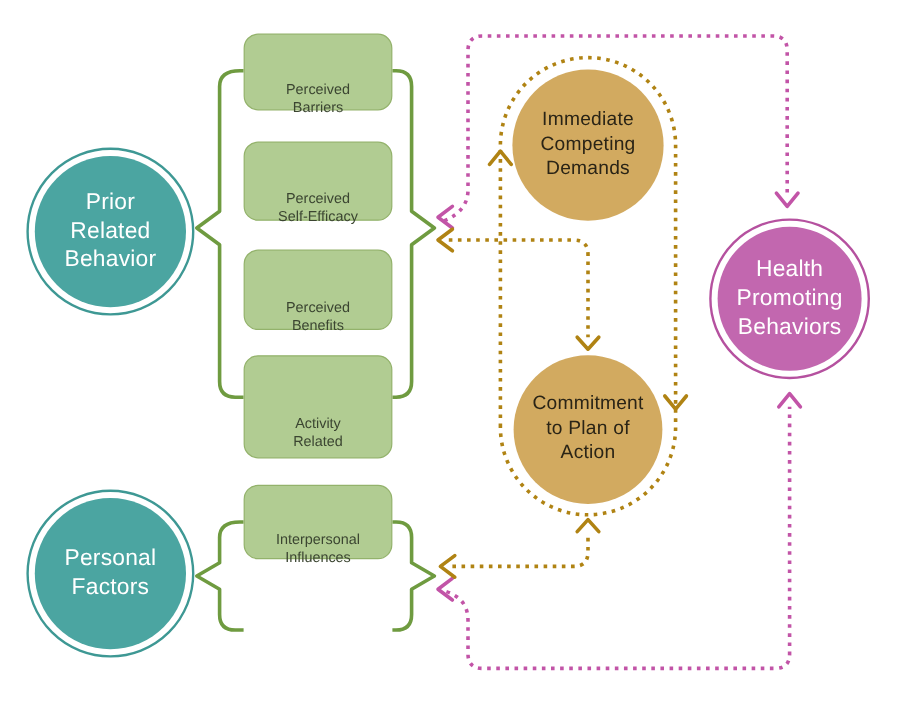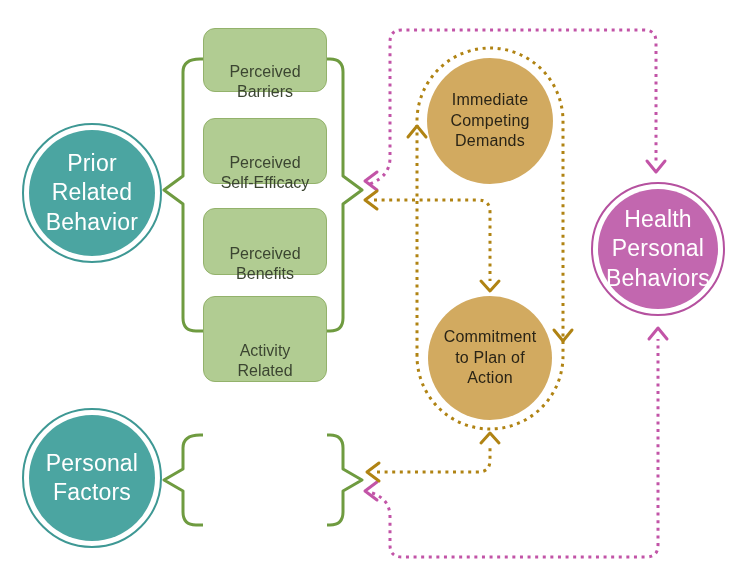--- a/index.html
+++ b/index.html
@@ -53,21 +53,21 @@
     border-radius: 50%;
     display: flex;
     align-items: center;
     justify-content: center;
     text-align: center;
   }
   .gold-fill { background: var(--gold-circle); color: var(--gold-text); }
 
   .node-label {
     white-space: pre-line;
-    font-size: 23px;
+    font-size: 19px;
     line-height: 1.28;
     letter-spacing: 0.2px;
   }
   .gold-fill .node-label {
     font-size: 16px;
     line-height: 1.3;
   }
 
   .green-box {
     position: absolute;
@@ -78,21 +78,21 @@
     border: 1.5px solid var(--green-box-border);
     border-radius: 12px;
     display: flex;
     align-items: center;
     justify-content: center;
     text-align: center;
     color: var(--green-box-text);
   }
   .box-label {
     white-space: pre-line;
-    font-size: 16px;
+    font-size: 12px;
     line-height: 1.25;
     margin-top: 44px;
   }
 </style>
 </head>
 <body>
 
 <div class="canvas">
 
   <svg class="connectors" viewBox="0 0 750 586">
@@ -134,21 +134,21 @@
   <div class="ring-circle teal-ring" style="left:22px; top:408px; width:140px; height:140px;">
     <div class="ring-inner teal-fill">
       <span class="node-label">Personal
 Factors</span>
     </div>
   </div>
 
   <div class="ring-circle pink-ring" style="left:591px; top:182px; width:134px; height:134px;">
     <div class="ring-inner pinkc-fill">
       <span class="node-label">Health
-Personal
+Promoting
 Behaviors</span>
     </div>
   </div>
 
   <div class="solid-circle gold-fill" style="left:428px; top:296px; width:124px; height:124px;">
     <span class="node-label">Commitment
 to Plan of
 Action</span>
   </div>
 
@@ -167,14 +167,18 @@
 Self-Efficacy</span>
   </div>
   <div class="green-box" style="top:208px; height:67px;">
     <span class="box-label">Perceived
 Benefits</span>
   </div>
   <div class="green-box" style="top:296px; height:86px;">
     <span class="box-label">Activity
 Related</span>
   </div>
+  <div class="green-box" style="top:404px; height:62px;">
+    <span class="box-label">Interpersonal
+Influences</span>
+  </div>
 
 </div>
 
 </body></html>

